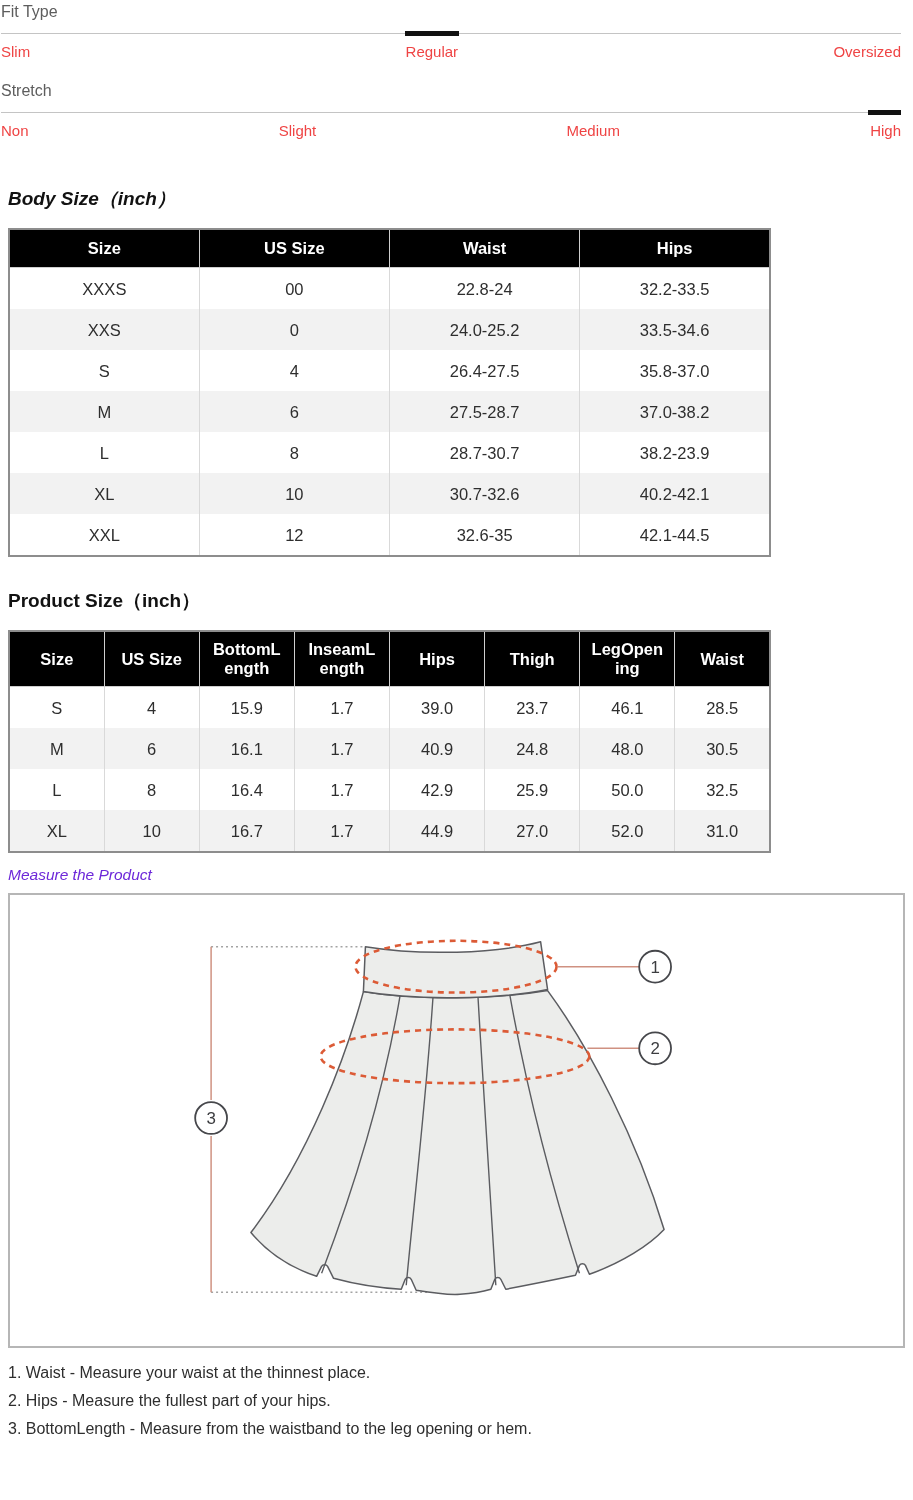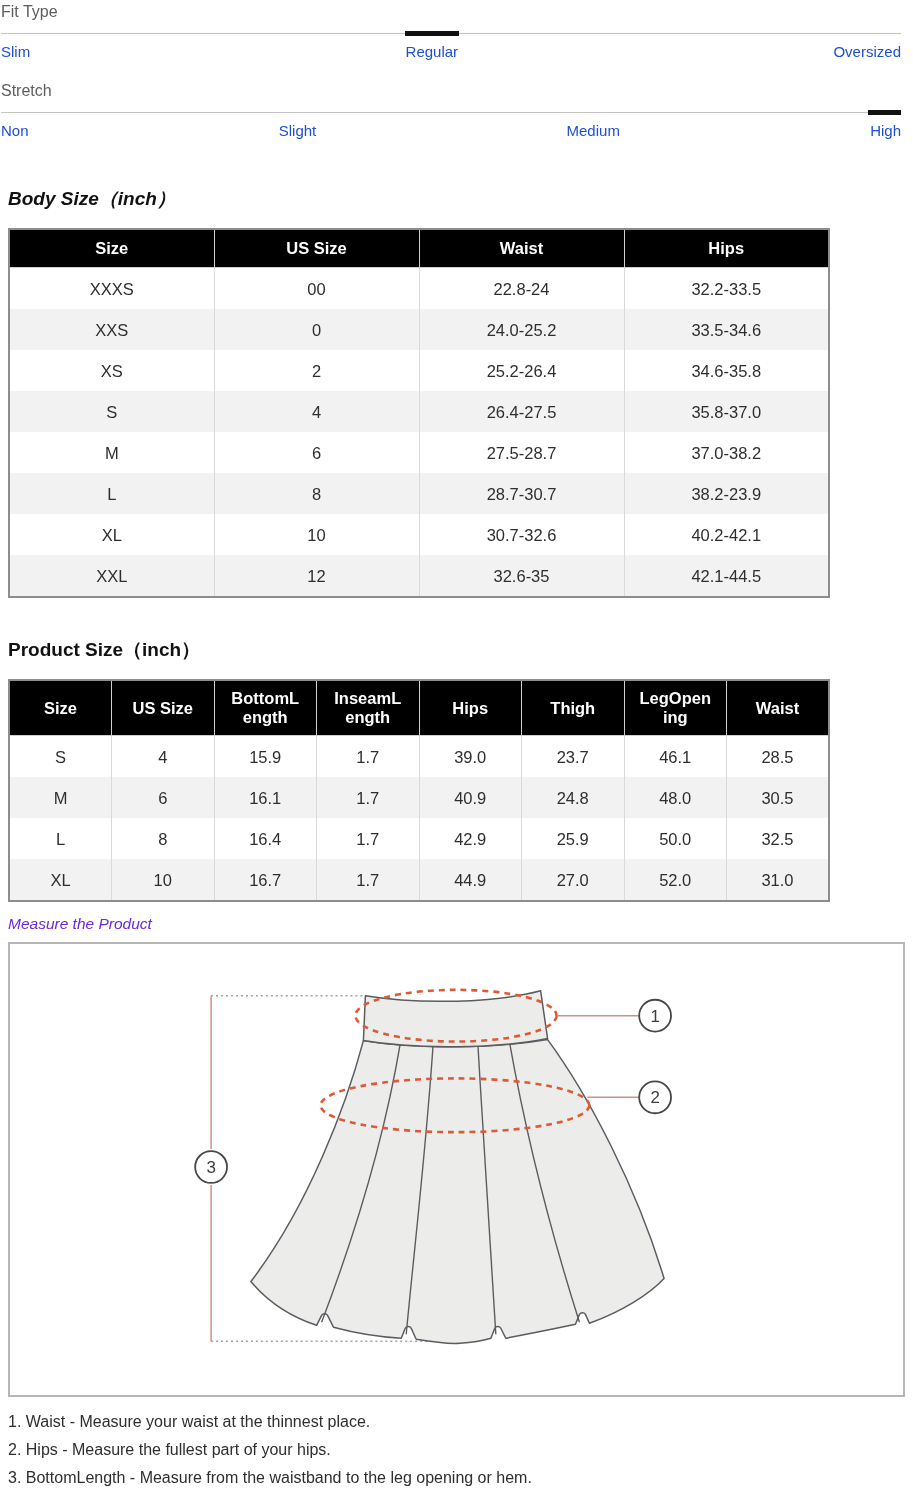--- a/index.html
+++ b/index.html
@@ -11,34 +11,34 @@
   }
 
   
   .scale { margin:0 12px 0 1px; }
   .scale-first { padding-top:3px; }
   .scale-second { margin-top:21px; }
   .scale-title { font-size:16px; color:#5d5d5d; margin-bottom:12px; }
   .scale-body { position:relative; }
   .scale-line { height:1px; background:#c4c4c4; }
   .scale-options { display:flex; justify-content:space-between; margin-top:9px; }
-  .scale-option { position:relative; font-size:15px; color:#1d4ed8; line-height:18px; }
+  .scale-option { position:relative; font-size:15px; color:#ef4444; line-height:18px; }
   .marker { position:absolute; top:-12px; height:5px; background:#111; }
   .scale-option.align-center .marker { left:50%; transform:translateX(-50%); }
   .scale-option.align-right .marker { right:0; }
   [data-slider="fit_type"] .marker { width:54px; }
   [data-slider="stretch"]  .marker { width:33px; }
 
   
   .section-title { font-size:19px; line-height:23px; font-weight:bold; color:#121212; margin-left:8px; }
   .title-body    { margin-top:47px;font-style:italic; }
-  .title-product { margin-top:40px; }
-
-  
-  table { width:822px; margin:18px 8px 0 8px; border-collapse:collapse; table-layout:fixed;
+  .title-product { margin-top:32px; }
+
+  
+  table { width:763px; margin:18px 8px 0 8px; border-collapse:collapse; table-layout:fixed;
           border:2px solid #8d8d8d; }
   th { background:#000; color:#fff; font-weight:bold; font-size:16.5px; line-height:19px;
        padding:9px 2px; border:1px solid #cfcfcf; text-align:center; white-space:pre-line; }
   td { font-size:16.5px; color:#2e2e2e; text-align:center; padding:10.5px 2px; line-height:20px;
        border-left:1px solid #d9d9d9; border-right:1px solid #d9d9d9; }
   tbody tr:nth-child(even) td { background:#f2f2f2; }
   table.product th { padding:8px 2px; }
 
   
   .measure-caption { font-style:italic; font-size:15.5px; color:#6d28d9; margin:13px 0 9px 8px; }
@@ -92,26 +92,20 @@
         <td>XXXS</td>
         <td>00</td>
         <td>22.8-24</td>
         <td>32.2-33.5</td>
       </tr>
       <tr>
         <td>XXS</td>
         <td>0</td>
         <td>24.0-25.2</td>
         <td>33.5-34.6</td>
-      </tr>
-      <tr>
-        <td>XS</td>
-        <td>2</td>
-        <td>25.2-26.4</td>
-        <td>34.6-35.8</td>
       </tr>
       <tr>
         <td>S</td>
         <td>4</td>
         <td>26.4-27.5</td>
         <td>35.8-37.0</td>
       </tr>
       <tr>
         <td>M</td>
         <td>6</td>

